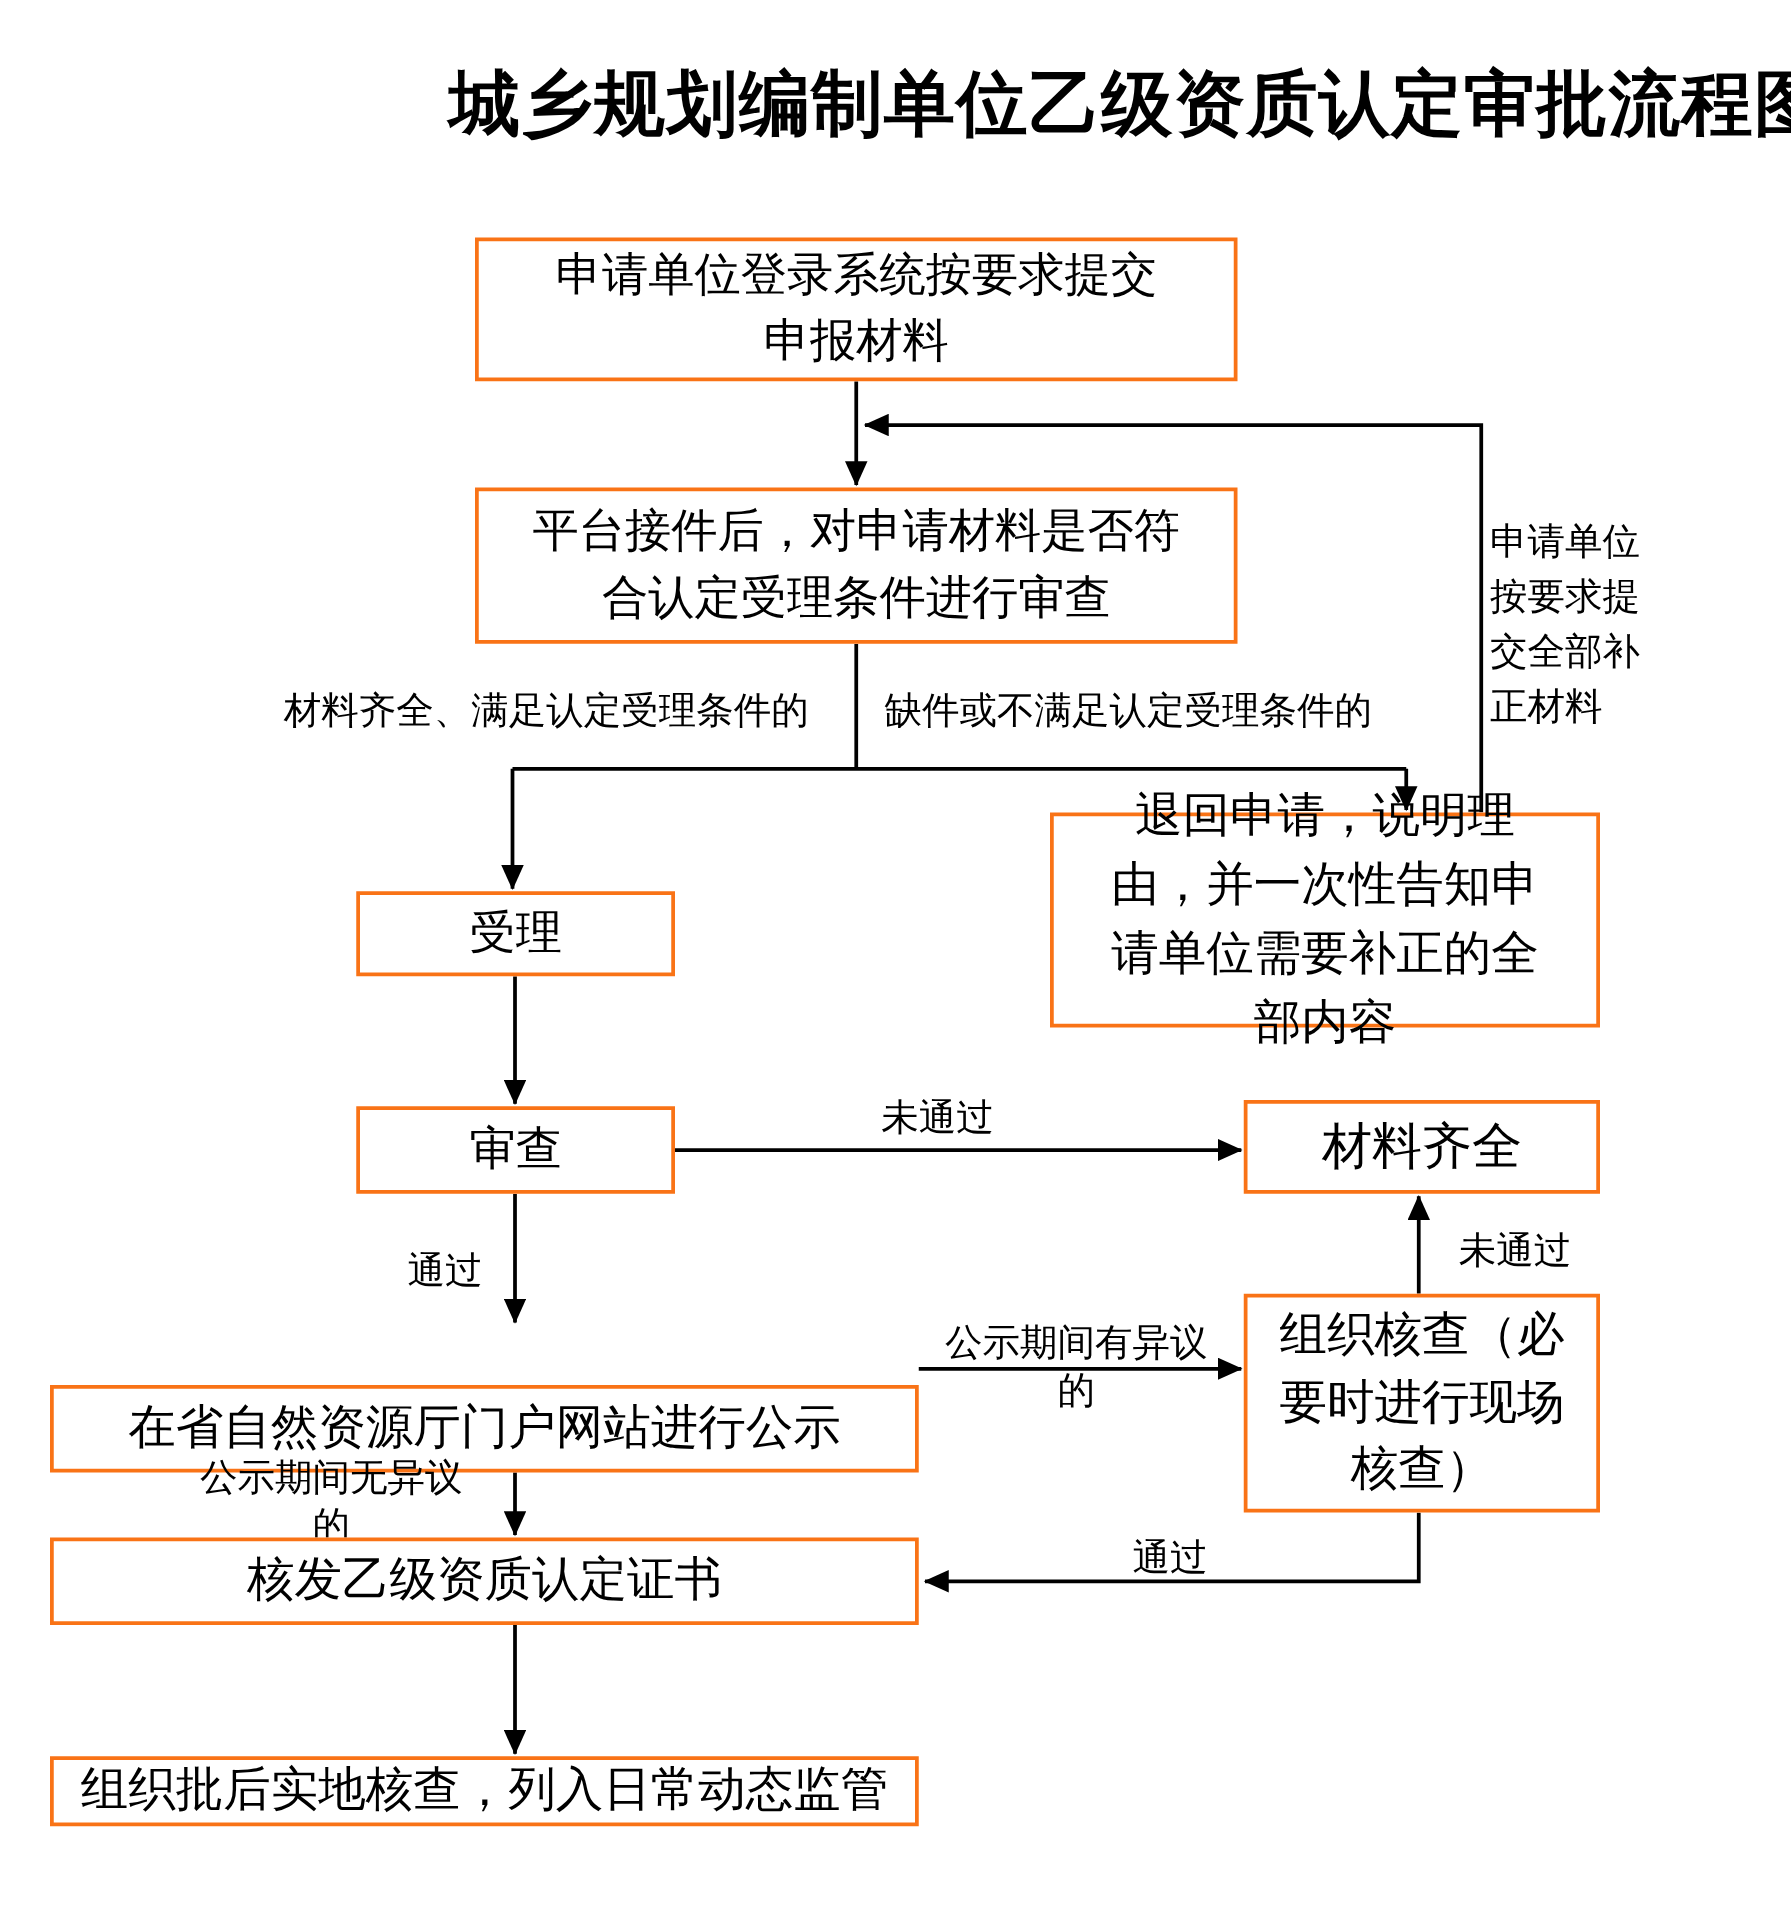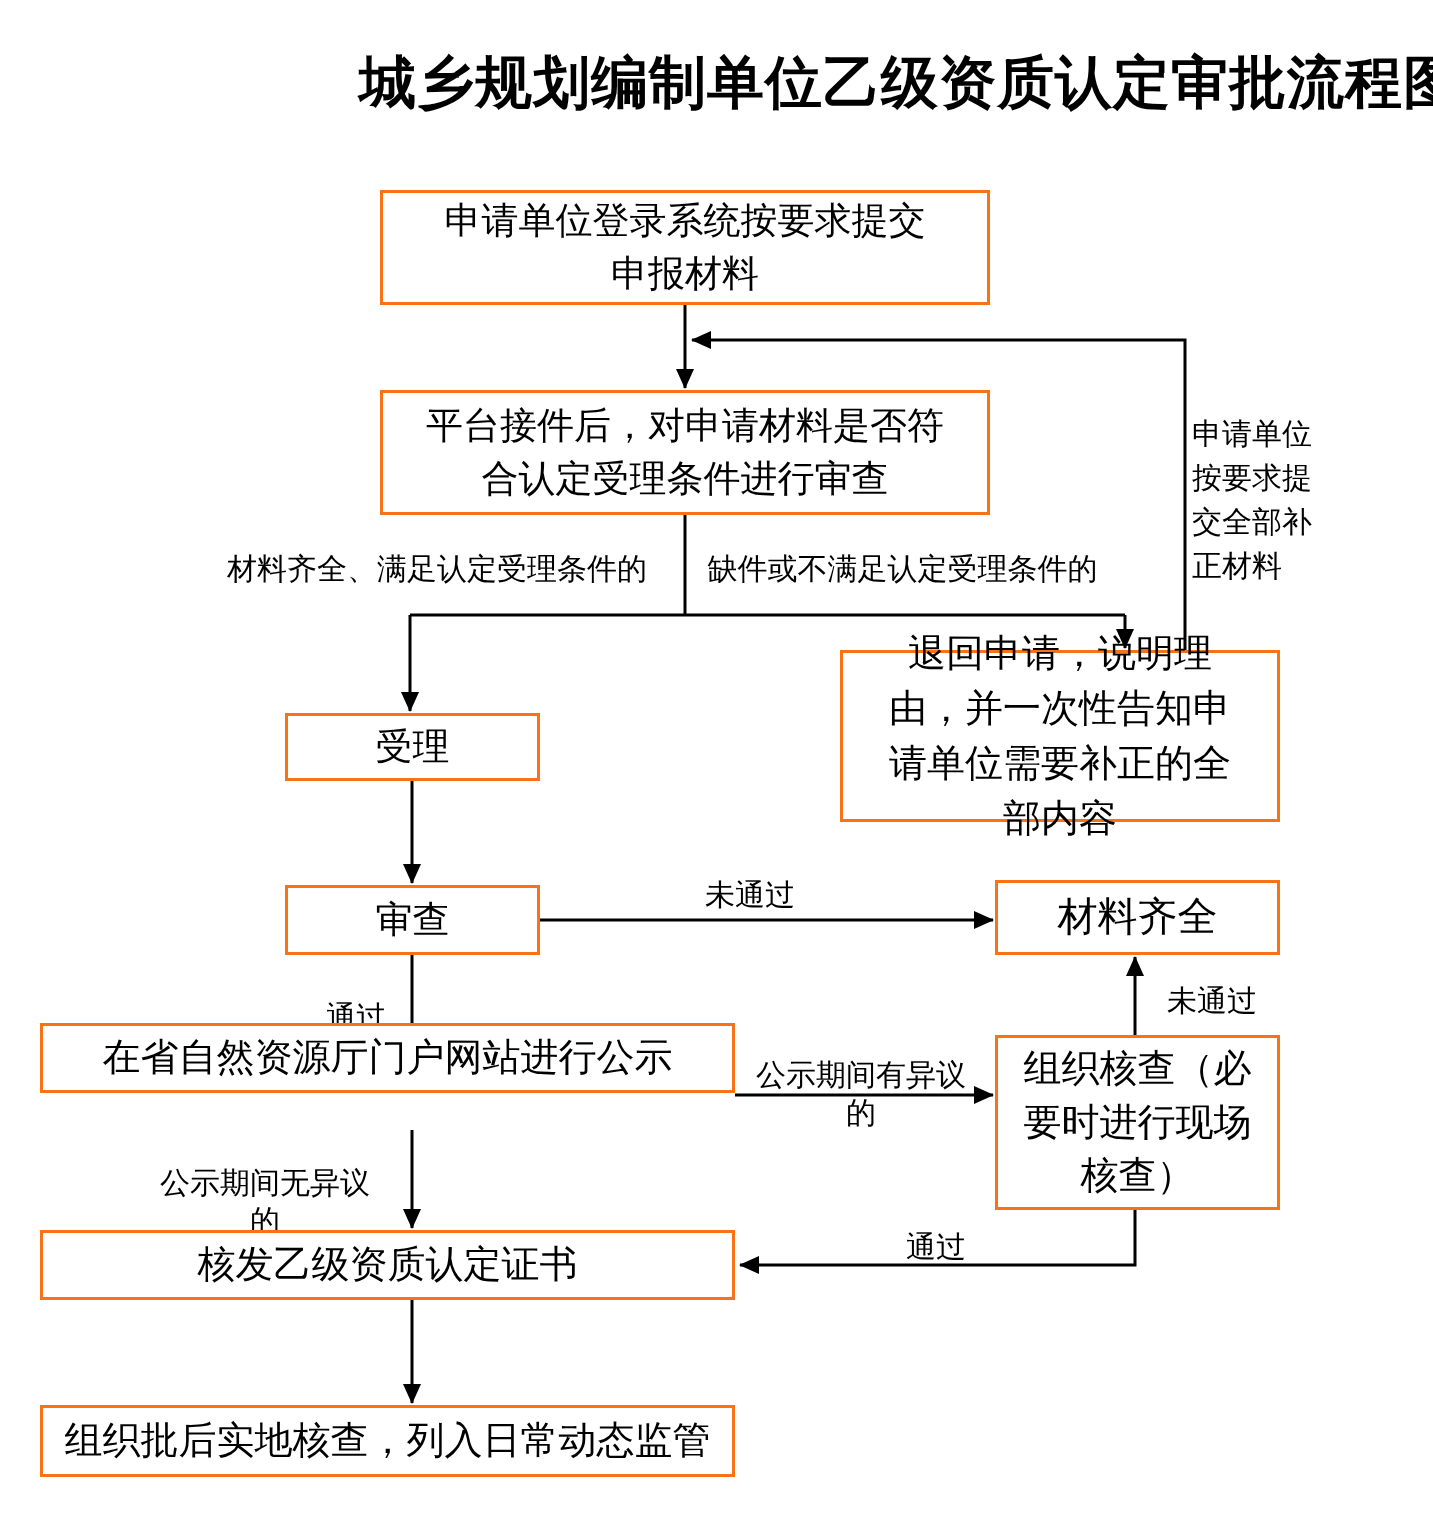--- a/index.html
+++ b/index.html
@@ -113,35 +113,35 @@
   <div class="edge-label" style="left:700px; top:876px; width:100px;">未通过</div>
 
   <div class="node" style="left:995px; top:880px; width:285px; height:75px; font-size:40px;">
     <span>材料齐全</span>
   </div>
 
   <div class="edge-label" style="left:320px; top:998px; width:72px;">通过</div>
 
   <div class="edge-label" style="left:1157px; top:982px; width:110px;">未通过</div>
 
-  <div class="node" style="left:40px; top:1023px; width:695px; height:70px; font-size:38px;">
+  <div class="node" style="left:40px; top:1108px; width:695px; height:70px; font-size:38px;">
     <span>在省自然资源厅门户网站进行公示</span>
   </div>
 
   <div class="edge-label" style="left:742px; top:1056px; width:238px;">公示期间有异议的</div>
 
   <div class="node" style="left:995px; top:1035px; width:285px; height:175px; padding:0 24px; font-size:38px; line-height:1.42;">
     <span>组织核查（必要时进行现场核查）</span>
   </div>
 
   <div class="edge-label" style="left:146px; top:1164px; width:238px;">公示期间无异议的</div>
 
   <div class="edge-label" style="left:900px; top:1228px; width:72px;">通过</div>
 
   <div class="node" style="left:40px; top:1230px; width:695px; height:70px; font-size:38px;align-items:center;">
     <span>核发乙级资质认定证书</span>
   </div>
 
-  <div class="node" style="left:40px; top:1405px; width:695px; height:72px; font-size:38px;">
+  <div class="node" style="left:40px; top:1405px; width:695px; height:56px; font-size:38px;">
     <span>组织批后实地核查，列入日常动态监管</span>
   </div>
 
 </div>
 
 </body></html>

